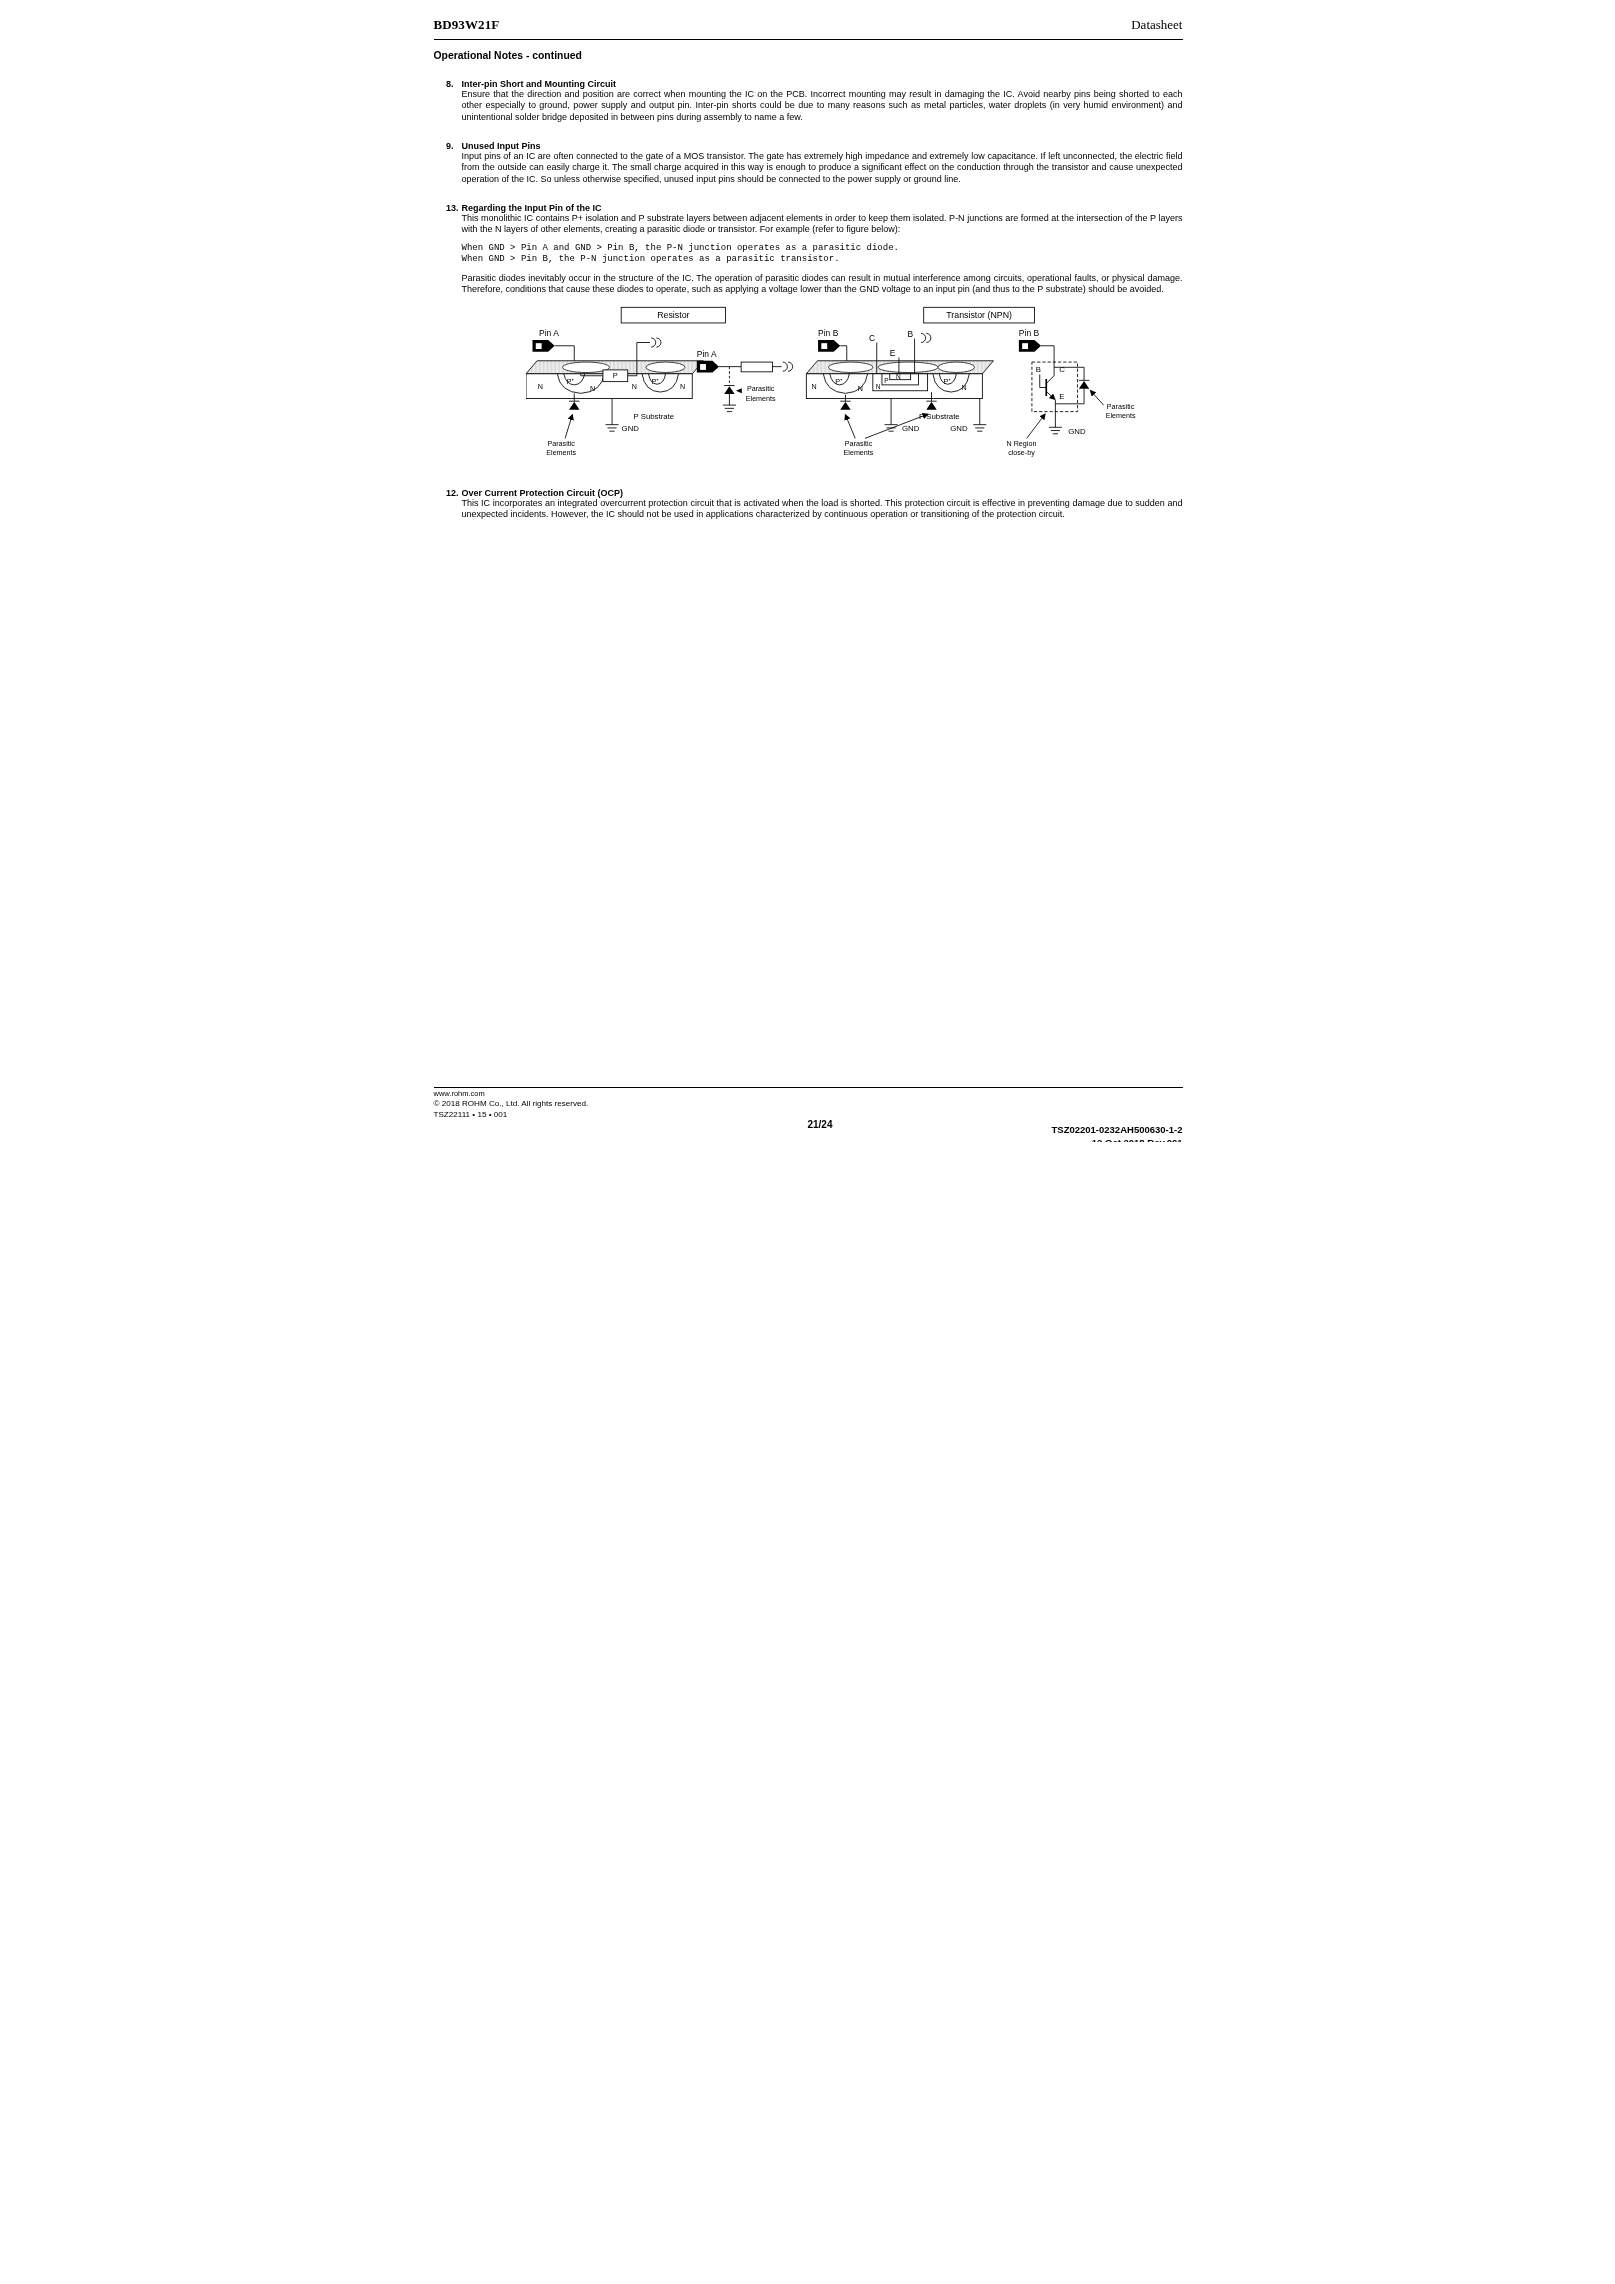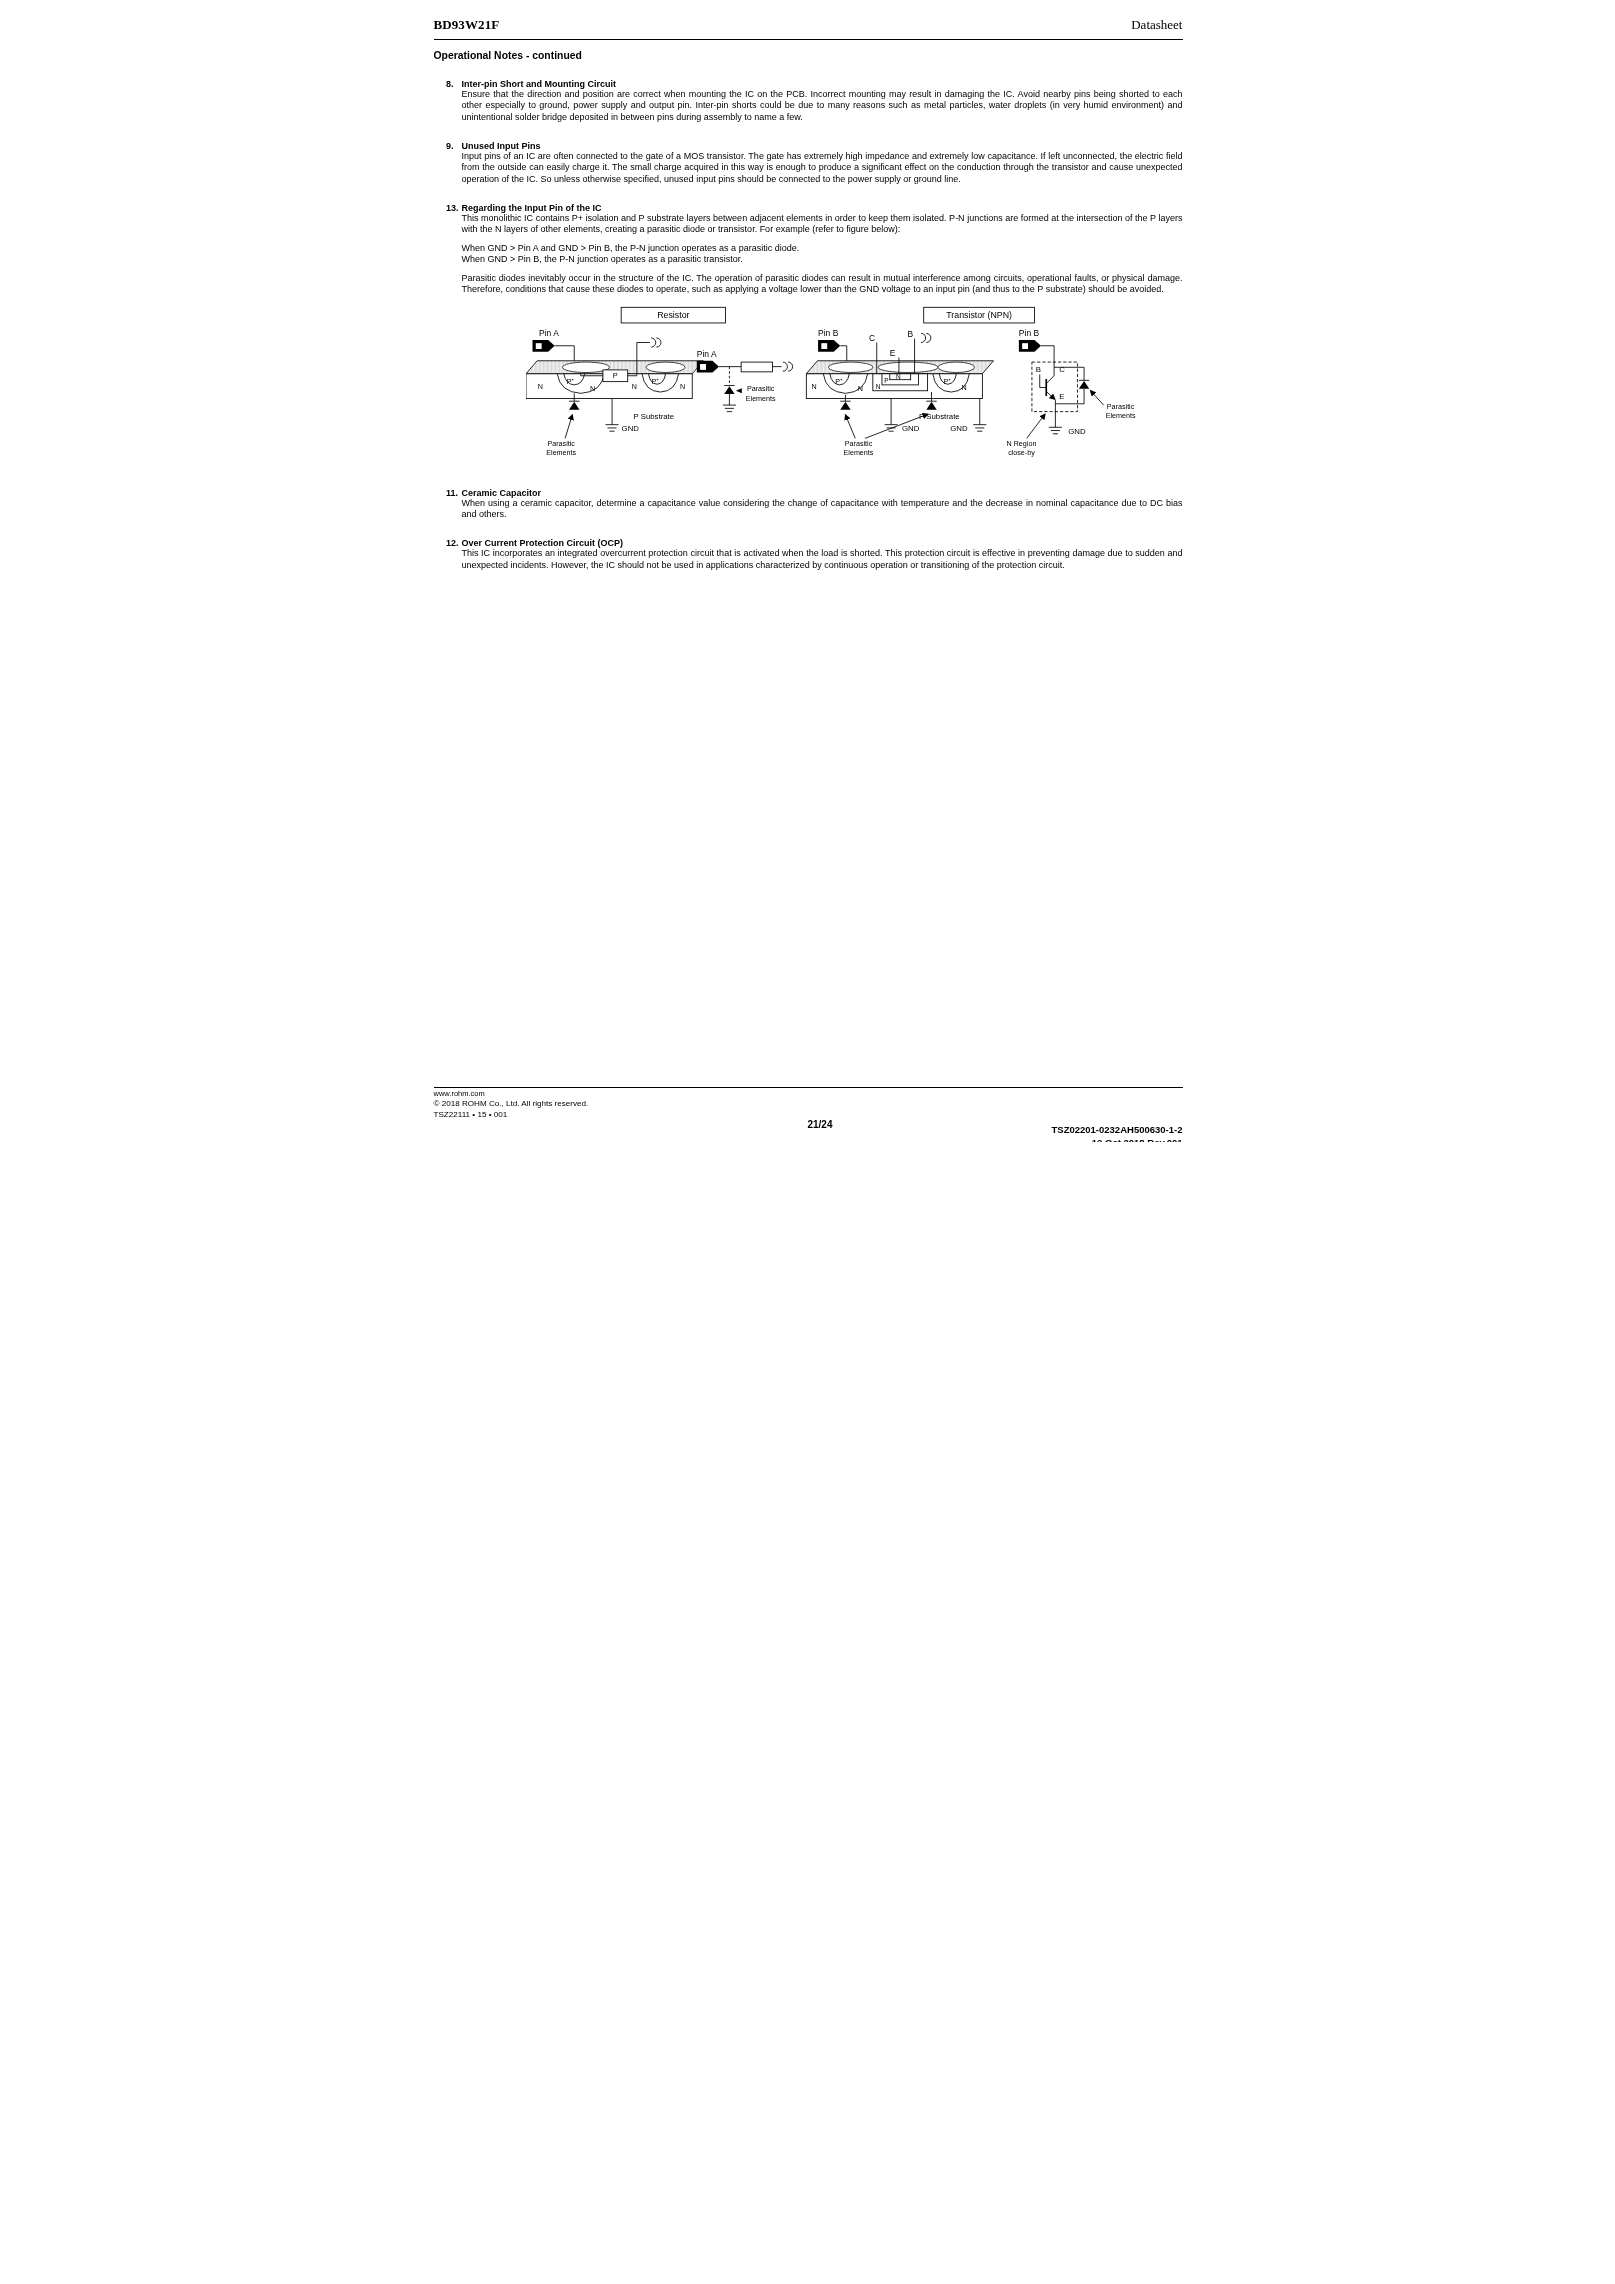--- a/index.html
+++ b/index.html
@@ -17,21 +17,21 @@
   }
   .part-number { font-size:13px; font-weight:bold; letter-spacing:0.1px; }
   .doc-type { font-size:13px; }
   .content { padding:0 29px 0 30px; }
   .page-title { font-weight:bold; font-size:10.4px; margin:10.4px 0 1.3px; }
   .section { display:flex; margin-top:17.6px; padding-left:12.4px; }
   .sec-num { width:15.6px; flex:none; font-weight:bold; }
   .sec-body { flex:1; }
   .sec-title { font-weight:bold; }
   .sec-body p { text-align:justify; line-height:1.27; }
-  .plain { text-align:left; }
+  .plain { text-align:left;font-family:Liberation Mono, monospace; }
   .vgap10 { height:7.2px; }
   .figure-wrap { margin:10.4px 0 1.3px 65px; }
   .fig { display:block; }
   .fig text { font-family:"Liberation Sans", sans-serif; }
   .footer {
     position:absolute; left:30px; right:29px; top:1087px;
     border-top:1.3px solid #000; padding-top:1.3px;
     display:flex; justify-content:space-between; align-items:flex-start;
   }
   .footer-left { line-height:1.35; }
@@ -268,27 +268,20 @@
                   </g>
                   <line x1="768" y1="203" x2="796" y2="166" marker-end="url(#arr)"></line>
                 </g>
               </g>
             </g>
           </svg>
         </div>
       </div>
     </div>
 
-    <div class="section">
-      <div class="sec-num">11.</div>
-      <div class="sec-body">
-        <div class="sec-title">Ceramic Capacitor</div>
-        <p>When using a ceramic capacitor, determine a capacitance value considering the change of capacitance with temperature and the decrease in nominal capacitance due to DC bias and others.</p>
-      </div>
-    </div>
 
     <div class="section">
       <div class="sec-num">12.</div>
       <div class="sec-body">
         <div class="sec-title">Over Current Protection Circuit (OCP)</div>
         <p>This IC incorporates an integrated overcurrent protection circuit that is activated when the load is shorted. This protection circuit is effective in preventing damage due to sudden and unexpected incidents. However, the IC should not be used in applications characterized by continuous operation or transitioning of the protection circuit.</p>
       </div>
     </div>
   </div>
 

